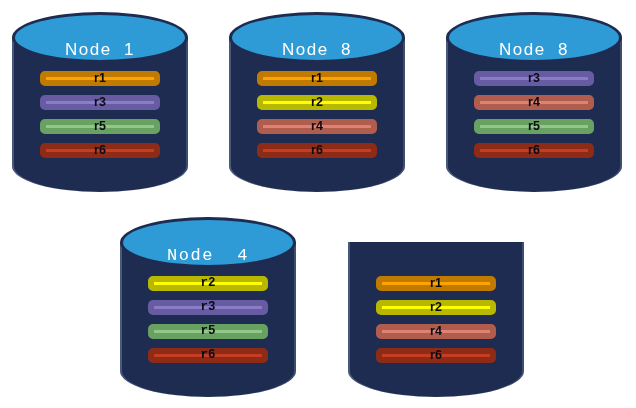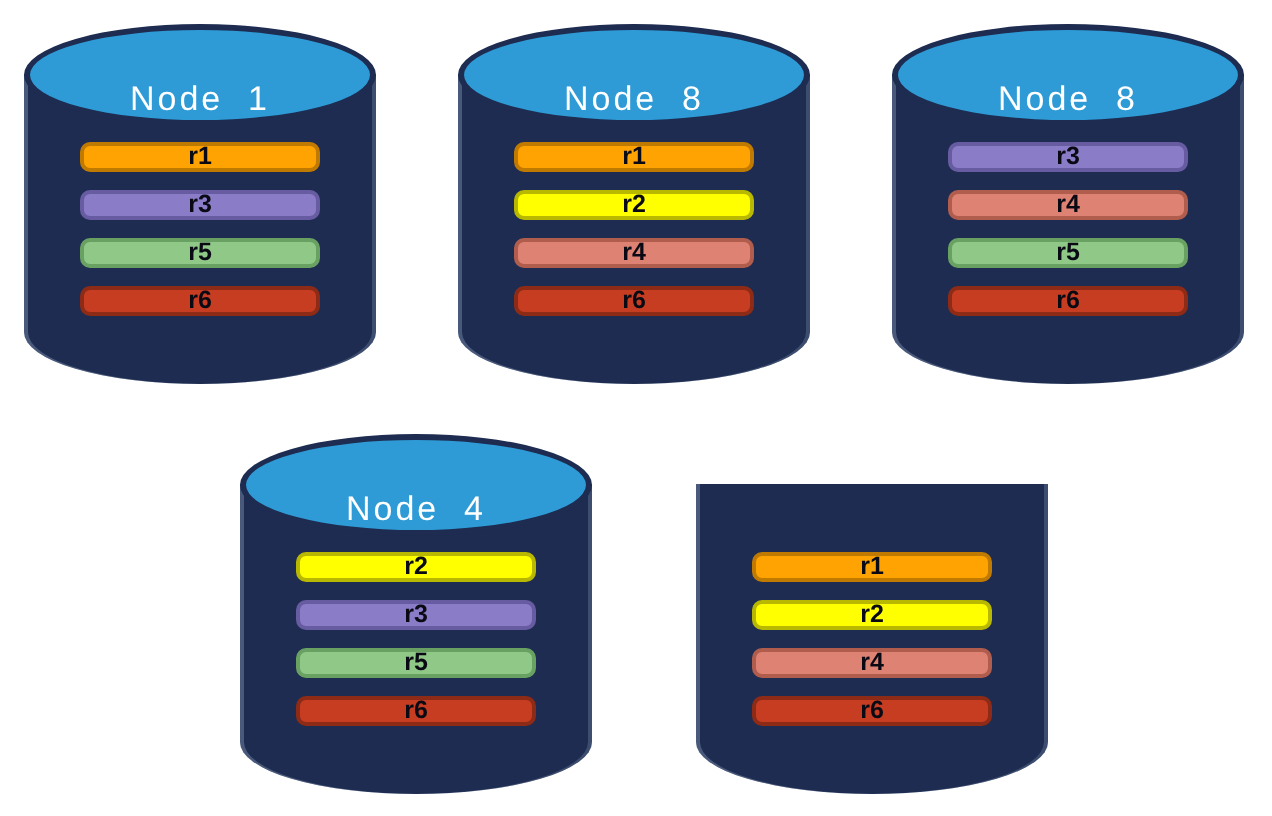--- a/index.html
+++ b/index.html
@@ -59,21 +59,21 @@
     flex-direction: column;
     align-items: center;
     gap: 9px;
     z-index: 3;
   }
   .bar {
     box-sizing: border-box;
     width: 120px;
     height: 15px;
     border-radius: 5px;
-    border: 2px solid #0369a1;
+    border: 6px solid #0369a1;
     display: flex;
     align-items: center;
     justify-content: center;
     font-size: 12.5px;
     font-weight: bold;
     line-height: 1;
     color: var(--bar-text-color, #0A0A14);
   }
 </style>
 </head>
@@ -110,21 +110,21 @@
       <div class="cyl-top">
         <span class="node-title">Node  8</span>
       </div>
       <div class="range-list">
         <div class="bar" style="background: rgb(139, 124, 200); border-color: rgb(103, 91, 161);">r3</div>
         <div class="bar" style="background: rgb(222, 130, 115); border-color: rgb(176, 93, 78);">r4</div>
         <div class="bar" style="background: rgb(144, 200, 136); border-color: rgb(105, 161, 98);">r5</div>
         <div class="bar" style="background: rgb(198, 61, 34); border-color: rgb(142, 43, 22);">r6</div>
       </div>
     </div>
-    <div class="cylinder" style="left: 120px; top: 217px;">
+    <div class="cylinder" style="left: 120px; top: 217px; font-family: Liberation Mono, monospace;">
       <div class="cyl-body"></div>
       <div class="cyl-top">
         <span class="node-title">Node  4</span>
       </div>
       <div class="range-list">
         <div class="bar" style="background: rgb(255, 255, 0); border-color: rgb(184, 184, 0);">r2</div>
         <div class="bar" style="background: rgb(139, 124, 200); border-color: rgb(103, 91, 161);">r3</div>
         <div class="bar" style="background: rgb(144, 200, 136); border-color: rgb(105, 161, 98);">r5</div>
         <div class="bar" style="background: rgb(198, 61, 34); border-color: rgb(142, 43, 22);">r6</div>
       </div>

